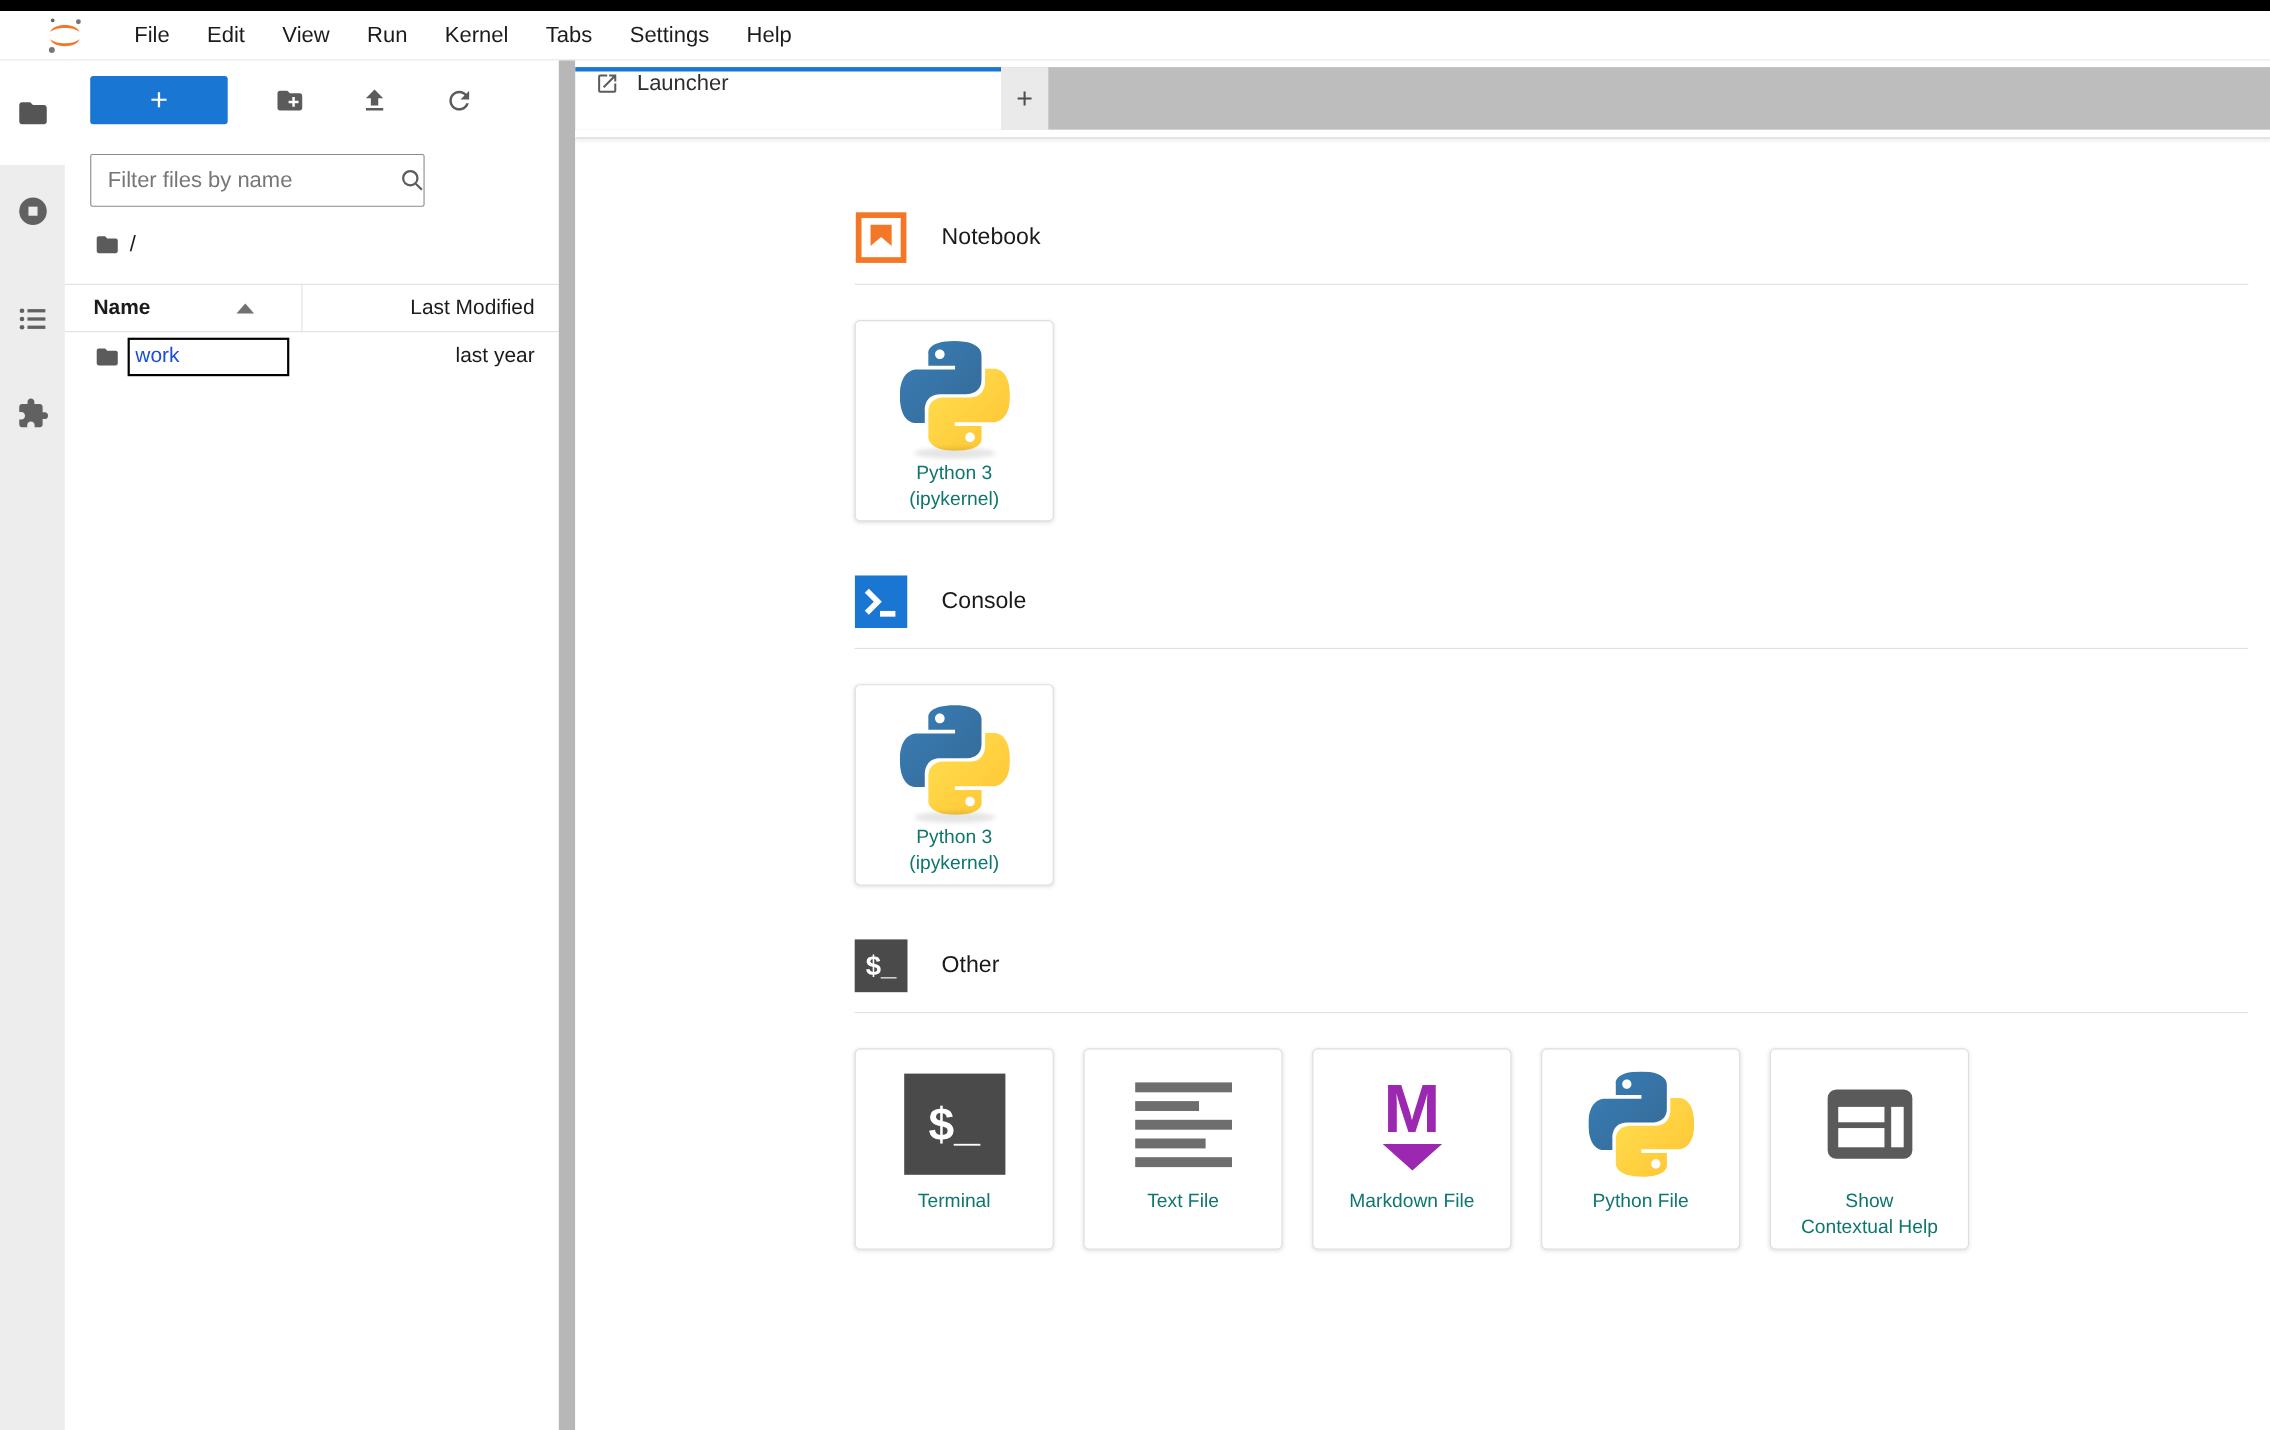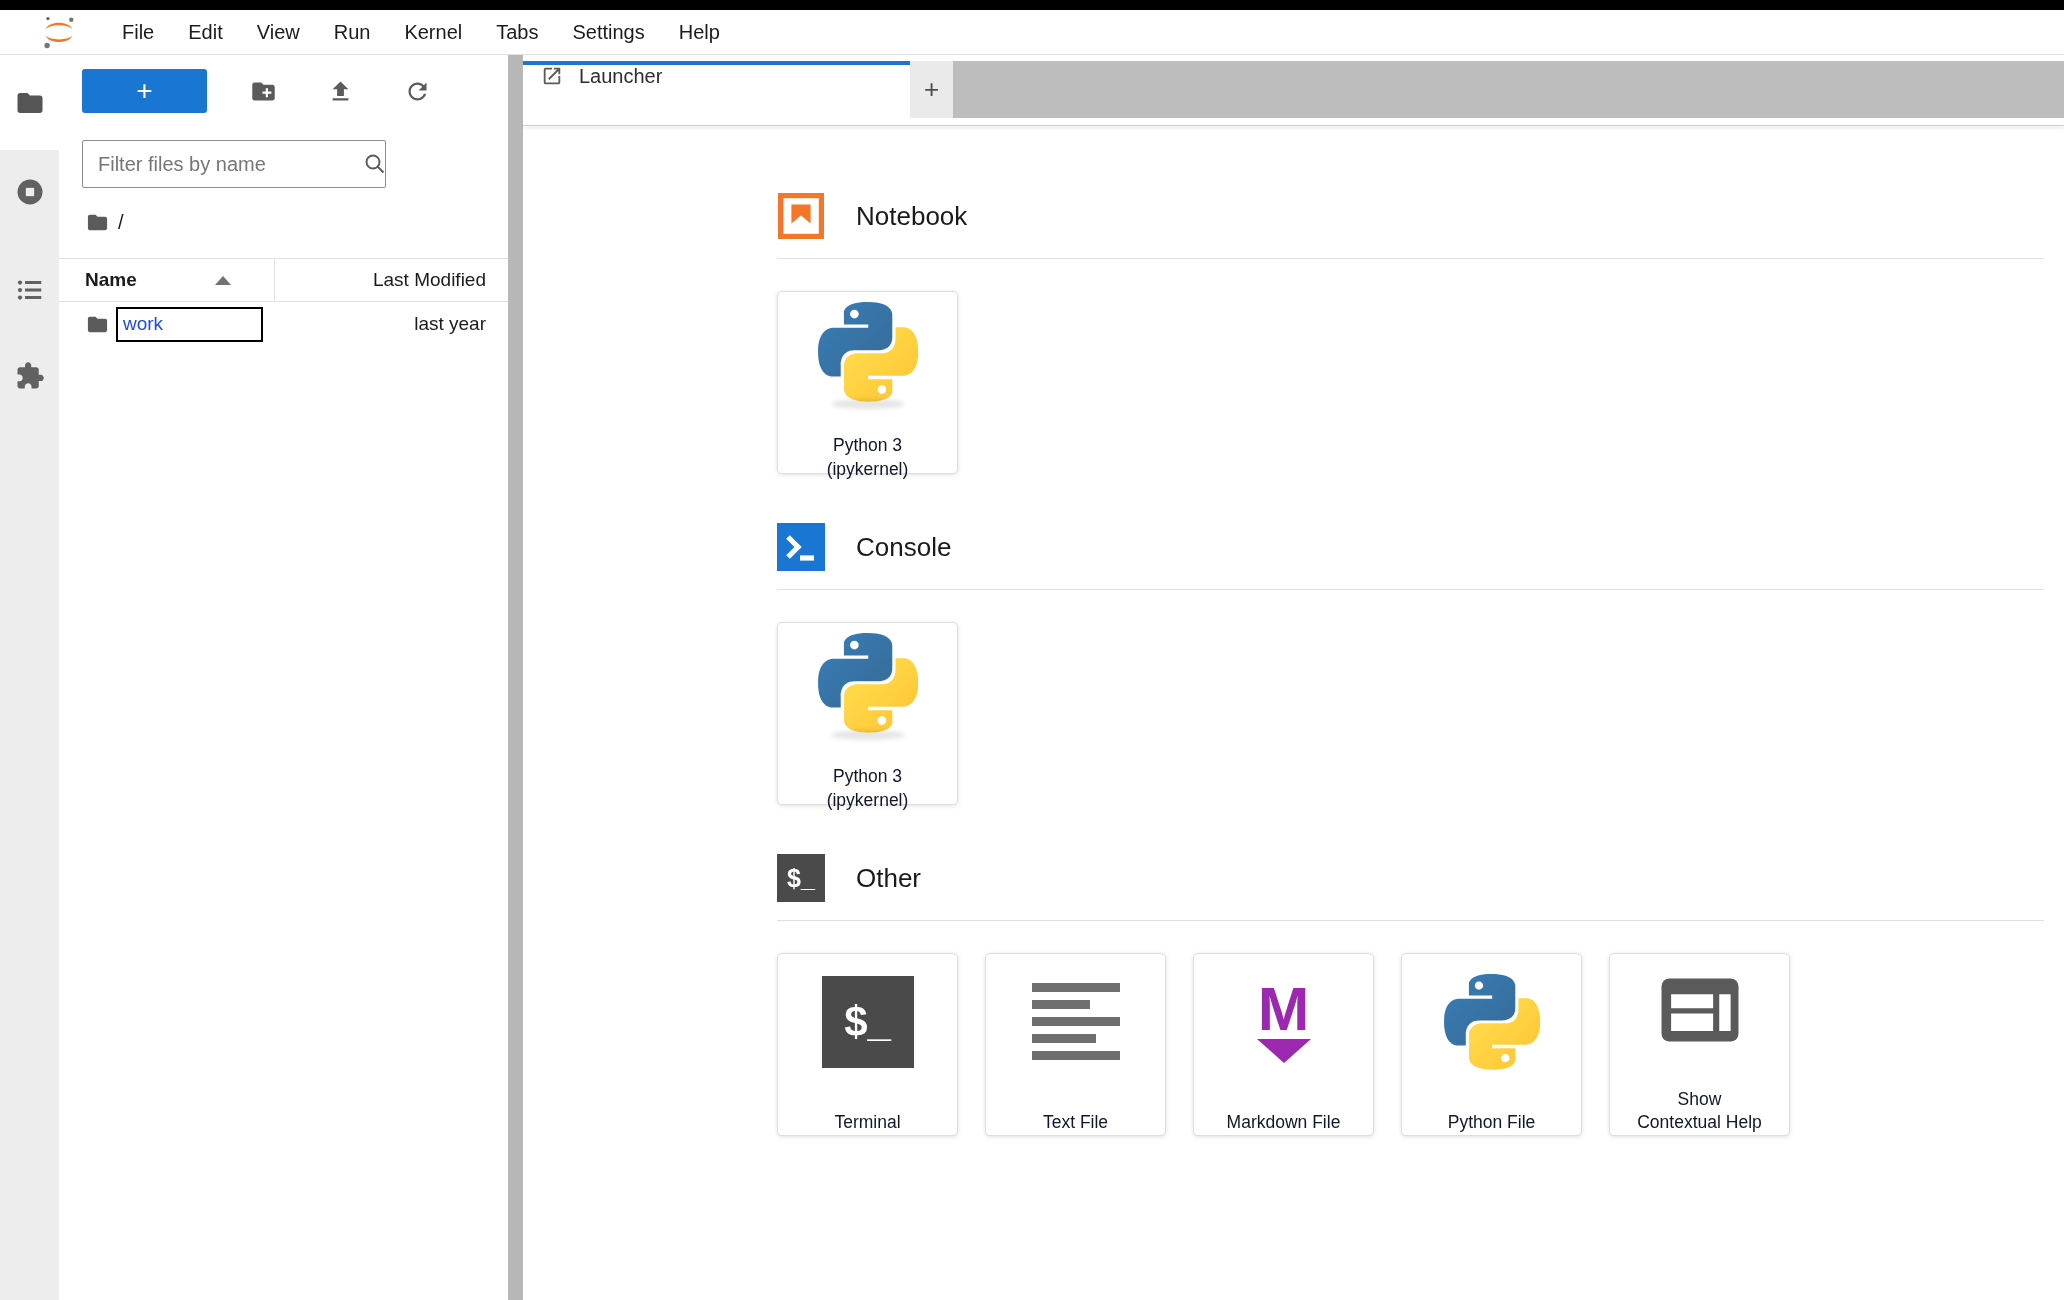--- a/index.html
+++ b/index.html
@@ -68,28 +68,28 @@
   #tabbar-underlay { position:absolute; left:0; top:63px; width:1541px; height:8px; background:#fff; }
   #content-top-border { position:absolute; left:0; top:70px; width:1541px; height:1px; background:#cfcfcf;
     box-shadow:0 2px 3px rgba(0,0,0,.18); }
 
   
   #launcher { position:absolute; left:0; top:71px; width:1541px; height:1174px; overflow:hidden;
     padding:66px 20px 0 254px; }
   .section { margin-bottom:49px; }
   .section-header { display:flex; align-items:center; gap:31px; }
   .section-icon { width:48px; height:48px; flex:0 0 auto; }
-  .section-title { font-size:26px; color:#1a1a1a; }
+  .section-title { font-size:21px; color:#1a1a1a; }
   .section-divider { height:1px; background:#e0e0e0; margin-top:18px; }
   .cards { display:flex; gap:27px; margin-top:32px; }
   .card { width:181px; height:183px; background:#fff; border:1px solid #dedede; border-radius:5px;
     box-shadow:0 1px 4px rgba(0,0,0,.12); display:flex; flex-direction:column; align-items:center;
     cursor:pointer; }
   .card-icon-area { height:116px; display:flex; align-items:center; justify-content:center; margin-top:10px; }
-  .card-label { text-align:center; font-size:17.5px; line-height:1.35; color:#0f172a;margin-top:32px; }
+  .card-label { text-align:center; font-size:17.5px; line-height:1.35; color:#0f766e; }
 
   
   .terminal-box { background:#4a4a4a; color:#fff; display:flex; align-items:center; justify-content:center;
     font-weight:700; }
   .terminal-box.small { width:48px; height:48px; font-size:25px; }
   .terminal-box.big { width:92px; height:92px; font-size:42px; }
 
   
   .textfile-icon { width:88px; display:flex; flex-direction:column; gap:8px; }
   .textfile-icon i { height:9px; background:#6e6e6e; display:block; }

